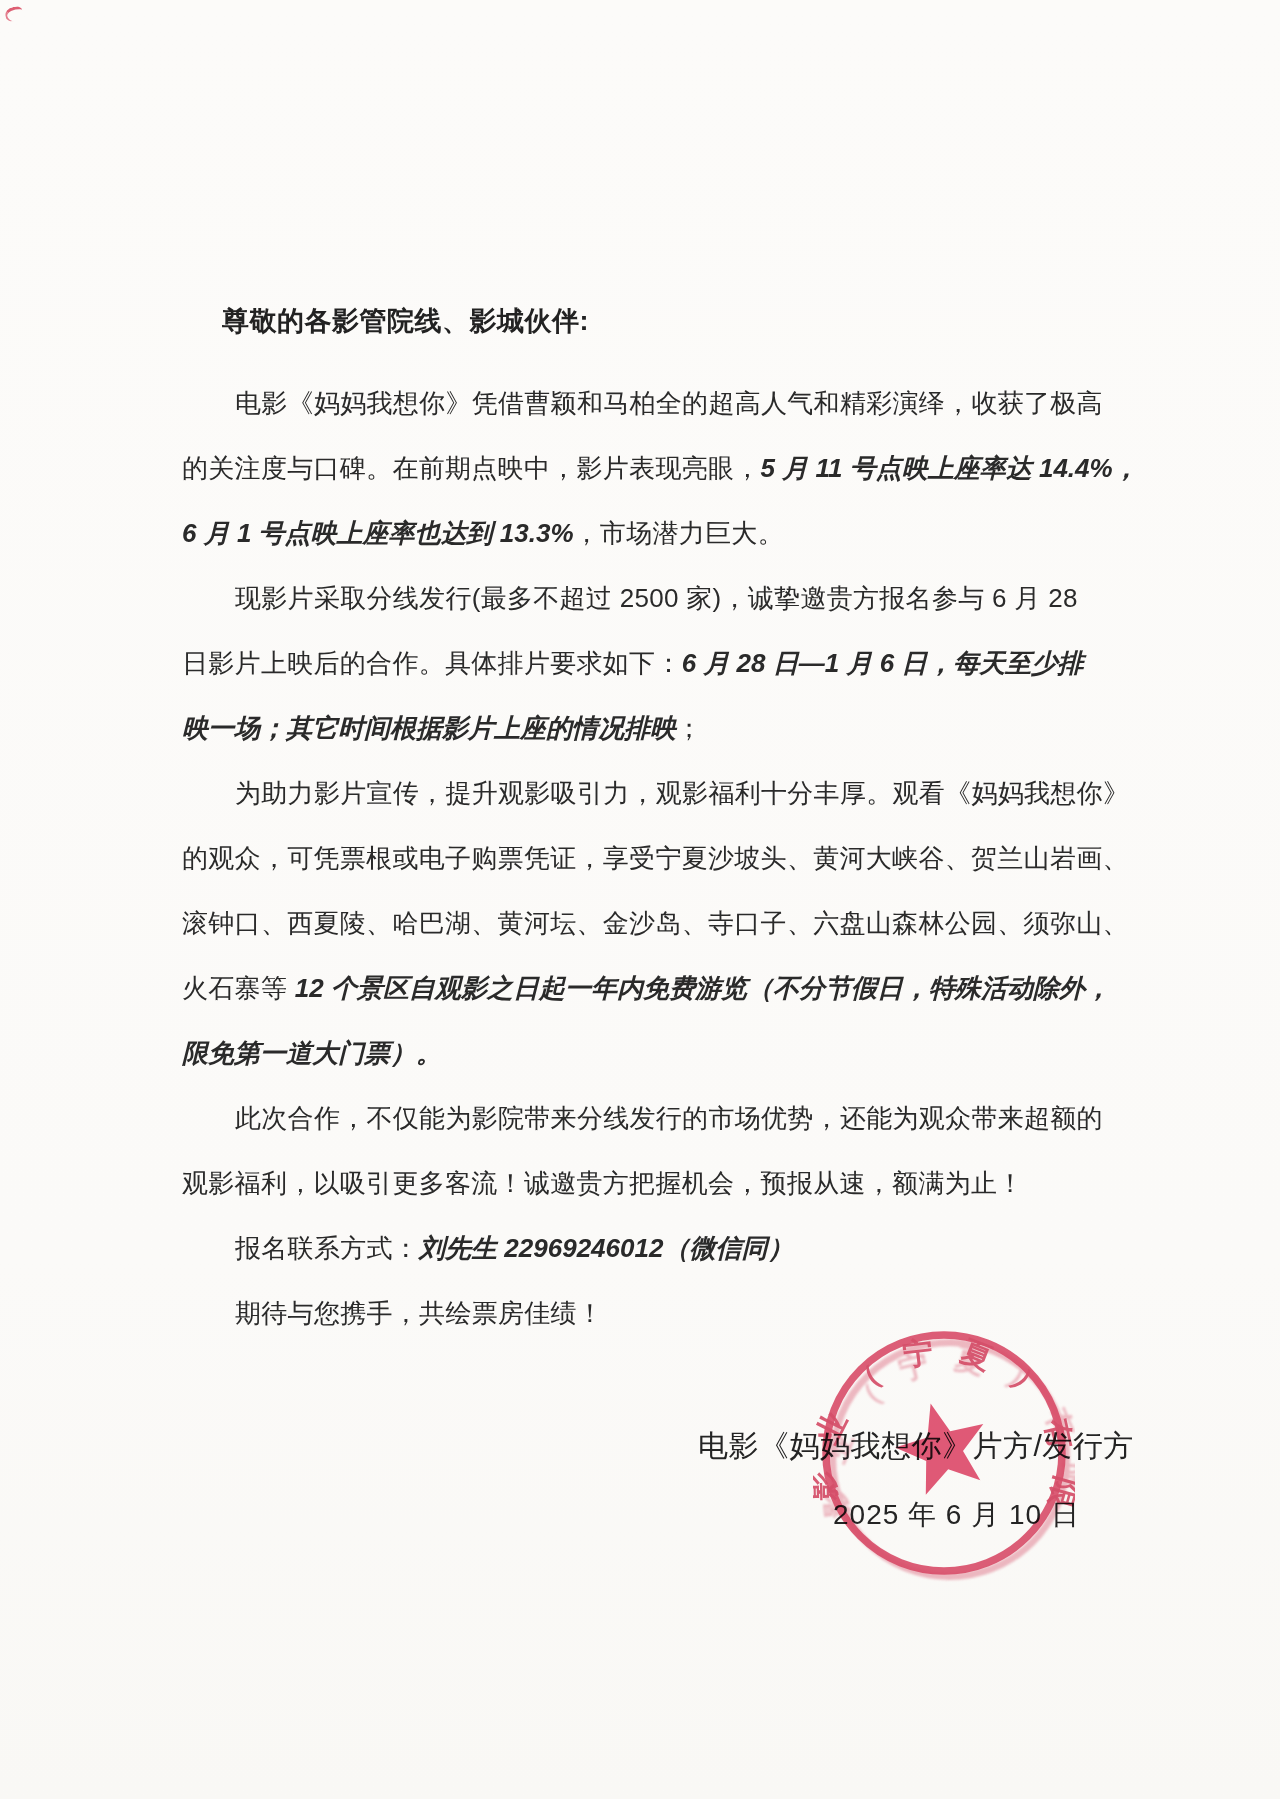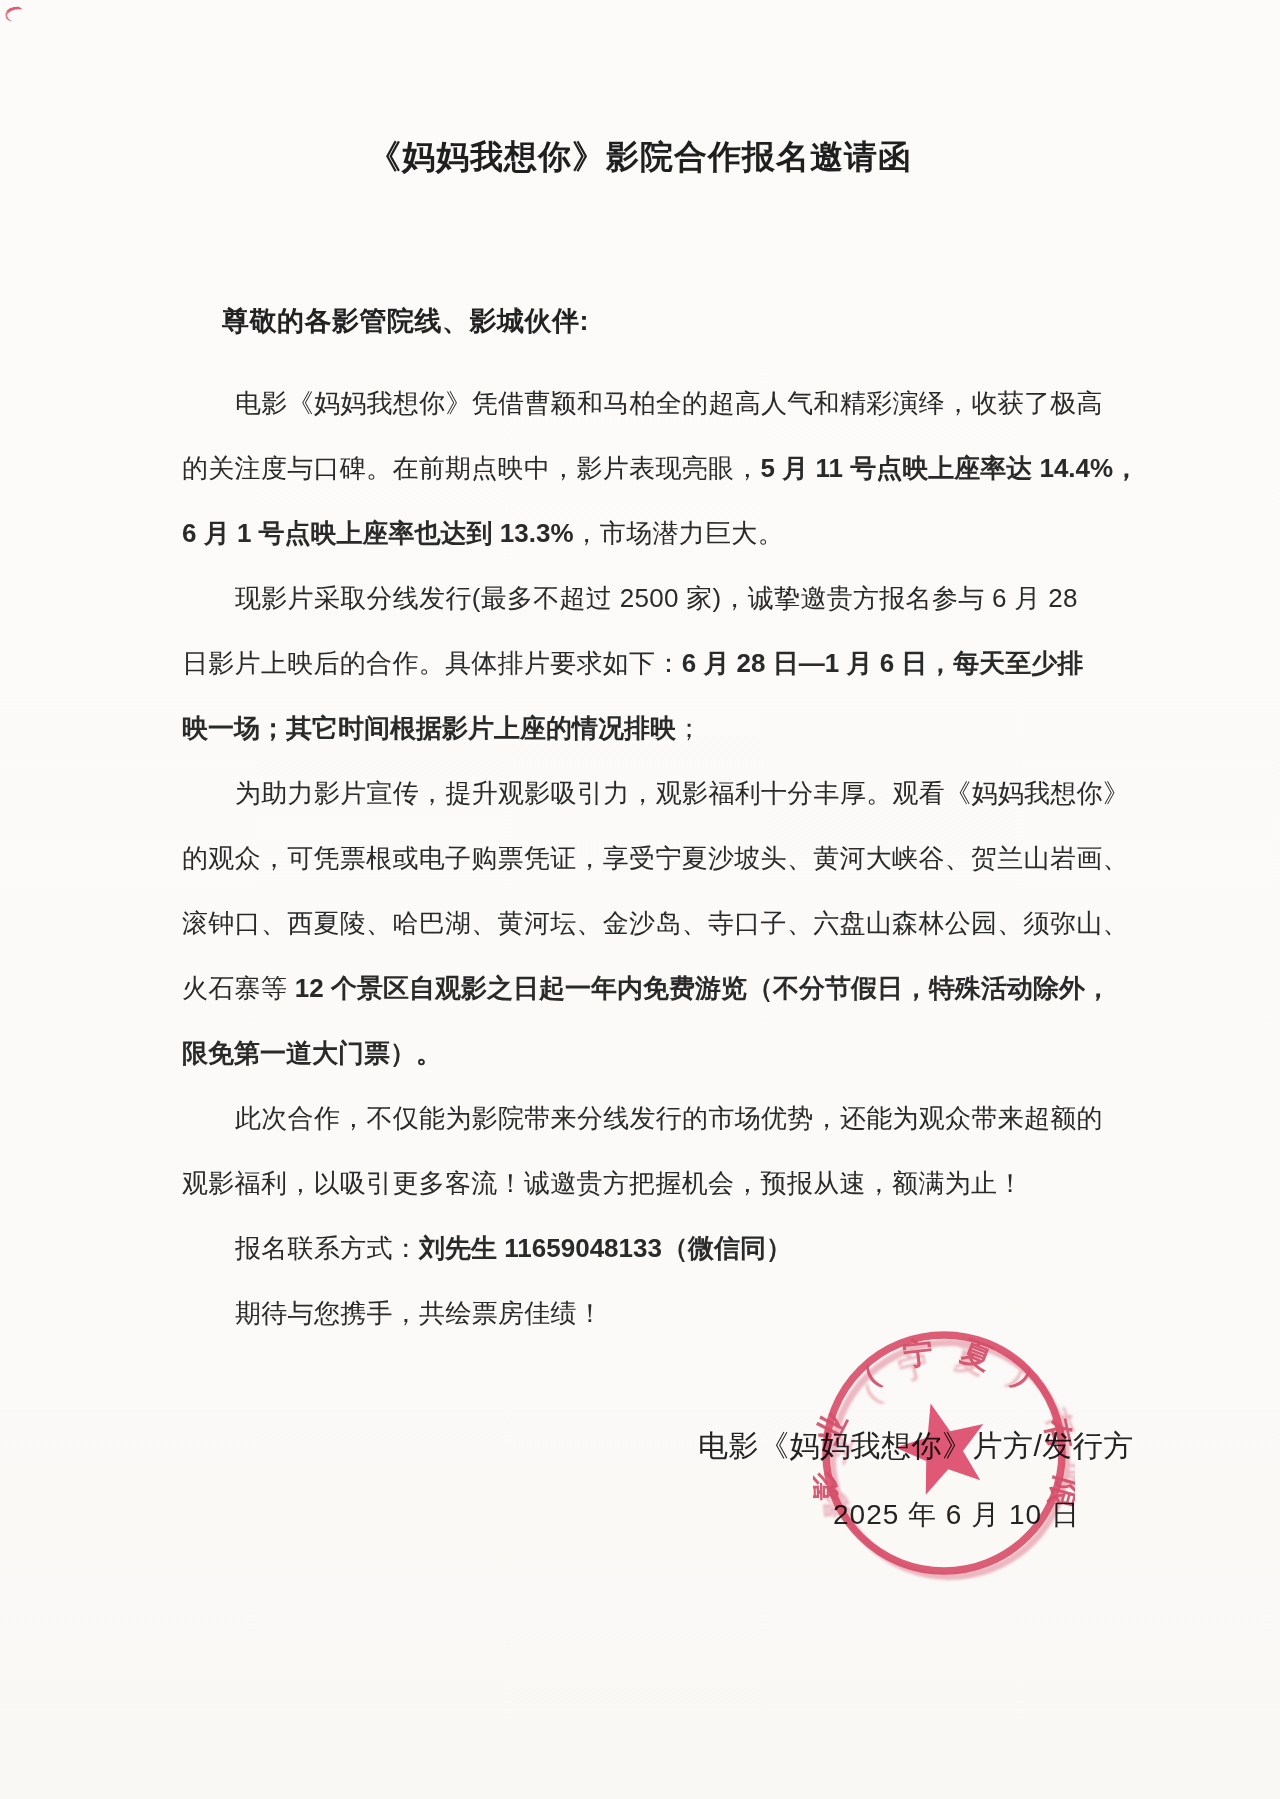--- a/index.html
+++ b/index.html
@@ -30,21 +30,21 @@
   .salutation{
     position:absolute;top:303px;left:182px;
     font-size:27px;font-weight:bold;letter-spacing:.5px;color:#222;margin-left:40px;
   }
   .body-text{
     position:absolute;top:371px;left:182px;width:935px;
     font-size:26px;color:#2a2a2a;
   }
   .line{height:65px;line-height:65px;white-space:nowrap;letter-spacing:.3px;}
   .line.ind{text-indent:53px;}
-  .seg.em{font-weight:bold;letter-spacing:0;margin-top:32px;}
+  .seg.em{font-weight:bold;font-style:italic;letter-spacing:0;margin-top:32px;}
   .signature{
     position:absolute;top:1426px;left:698px;
     font-size:30px;font-weight:normal;color:#242424;letter-spacing:.5px;
     white-space:nowrap;
   }
   .date-line{
     position:absolute;top:1496px;left:833px;
     font-size:28px;color:#242424;letter-spacing:1px;white-space:nowrap;
   }
   .stamp{
@@ -54,39 +54,38 @@
   .stamp svg{width:100%;height:100%;}
   .stamp .ghost{opacity:.45;filter:blur(.8px);}
 </style>
 </head>
 <body>
 
 <div class="page">
 
   <div class="corner-mark"></div>
 
-  <div class="title">《妈妈我想你》影院合作报名邀请函</div>
 
   <div class="salutation">尊敬的各影管院线、影城伙伴:</div>
 
   <div class="body-text">
     <div class="line ind"><span class="seg n">电影《妈妈我想你》凭借曹颖和马柏全的超高人气和精彩演绎，收获了极高</span></div>
     <div class="line"><span class="seg n">的关注度与口碑。在前期点映中，影片表现亮眼，</span><span class="seg em">5 月 11 号点映上座率达 14.4%，</span></div>
     <div class="line"><span class="seg em">6 月 1 号点映上座率也达到 13.3%</span><span class="seg n">，市场潜力巨大。</span></div>
     <div class="line ind"><span class="seg n">现影片采取分线发行(最多不超过 2500 家)，诚挚邀贵方报名参与 6 月 28</span></div>
     <div class="line"><span class="seg n">日影片上映后的合作。具体排片要求如下：</span><span class="seg em">6 月 28 日—1 月 6 日，每天至少排</span></div>
     <div class="line"><span class="seg em">映一场；其它时间根据影片上座的情况排映</span><span class="seg n">；</span></div>
     <div class="line ind"><span class="seg n">为助力影片宣传，提升观影吸引力，观影福利十分丰厚。观看《妈妈我想你》</span></div>
     <div class="line"><span class="seg n">的观众，可凭票根或电子购票凭证，享受宁夏沙坡头、黄河大峡谷、贺兰山岩画、</span></div>
     <div class="line"><span class="seg n">滚钟口、西夏陵、哈巴湖、黄河坛、金沙岛、寺口子、六盘山森林公园、须弥山、</span></div>
     <div class="line"><span class="seg n">火石寨等 </span><span class="seg em">12 个景区自观影之日起一年内免费游览（不分节假日，特殊活动除外，</span></div>
     <div class="line"><span class="seg em">限免第一道大门票）。</span></div>
     <div class="line ind"><span class="seg n">此次合作，不仅能为影院带来分线发行的市场优势，还能为观众带来超额的</span></div>
     <div class="line"><span class="seg n">观影福利，以吸引更多客流！诚邀贵方把握机会，预报从速，额满为止！</span></div>
-    <div class="line ind"><span class="seg n">报名联系方式：</span><span class="seg em">刘先生 11659048133（微信同）</span></div>
+    <div class="line ind"><span class="seg n">报名联系方式：</span><span class="seg em">刘先生 22969246012（微信同）</span></div>
     <div class="line ind"><span class="seg n">期待与您携手，共绘票房佳绩！</span></div>
   </div>
 
   <div class="signature">电影《妈妈我想你》片方/发行方</div>
 
   <div class="date-line">2025 年 6 月 10 日</div>
 
   <div class="stamp">
     <svg viewBox="0 0 262 262" xmlns="http://www.w3.org/2000/svg">
       <defs>

